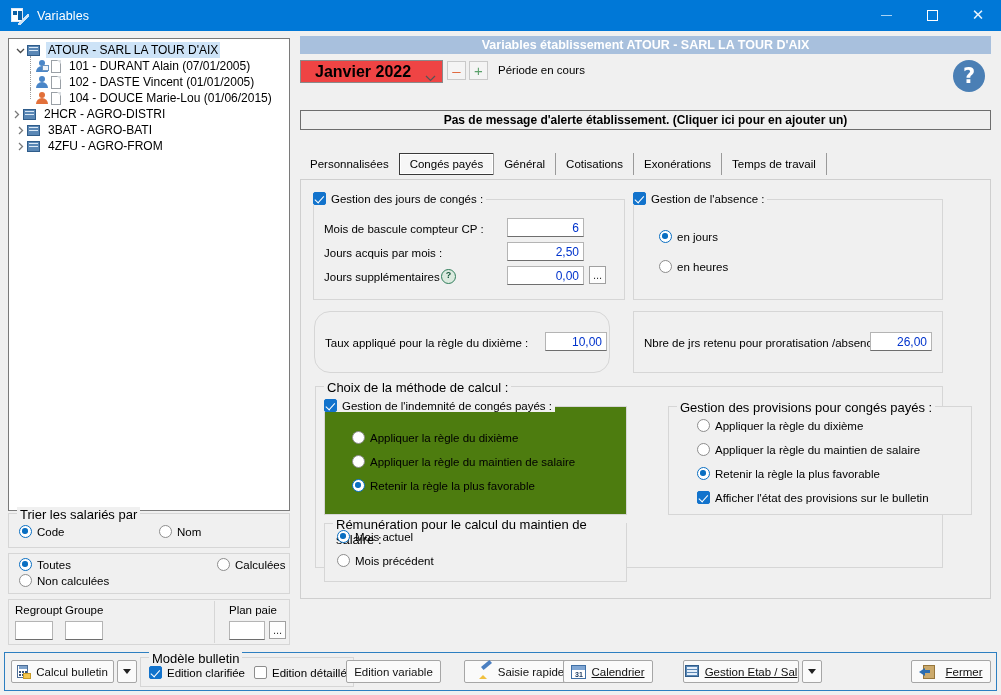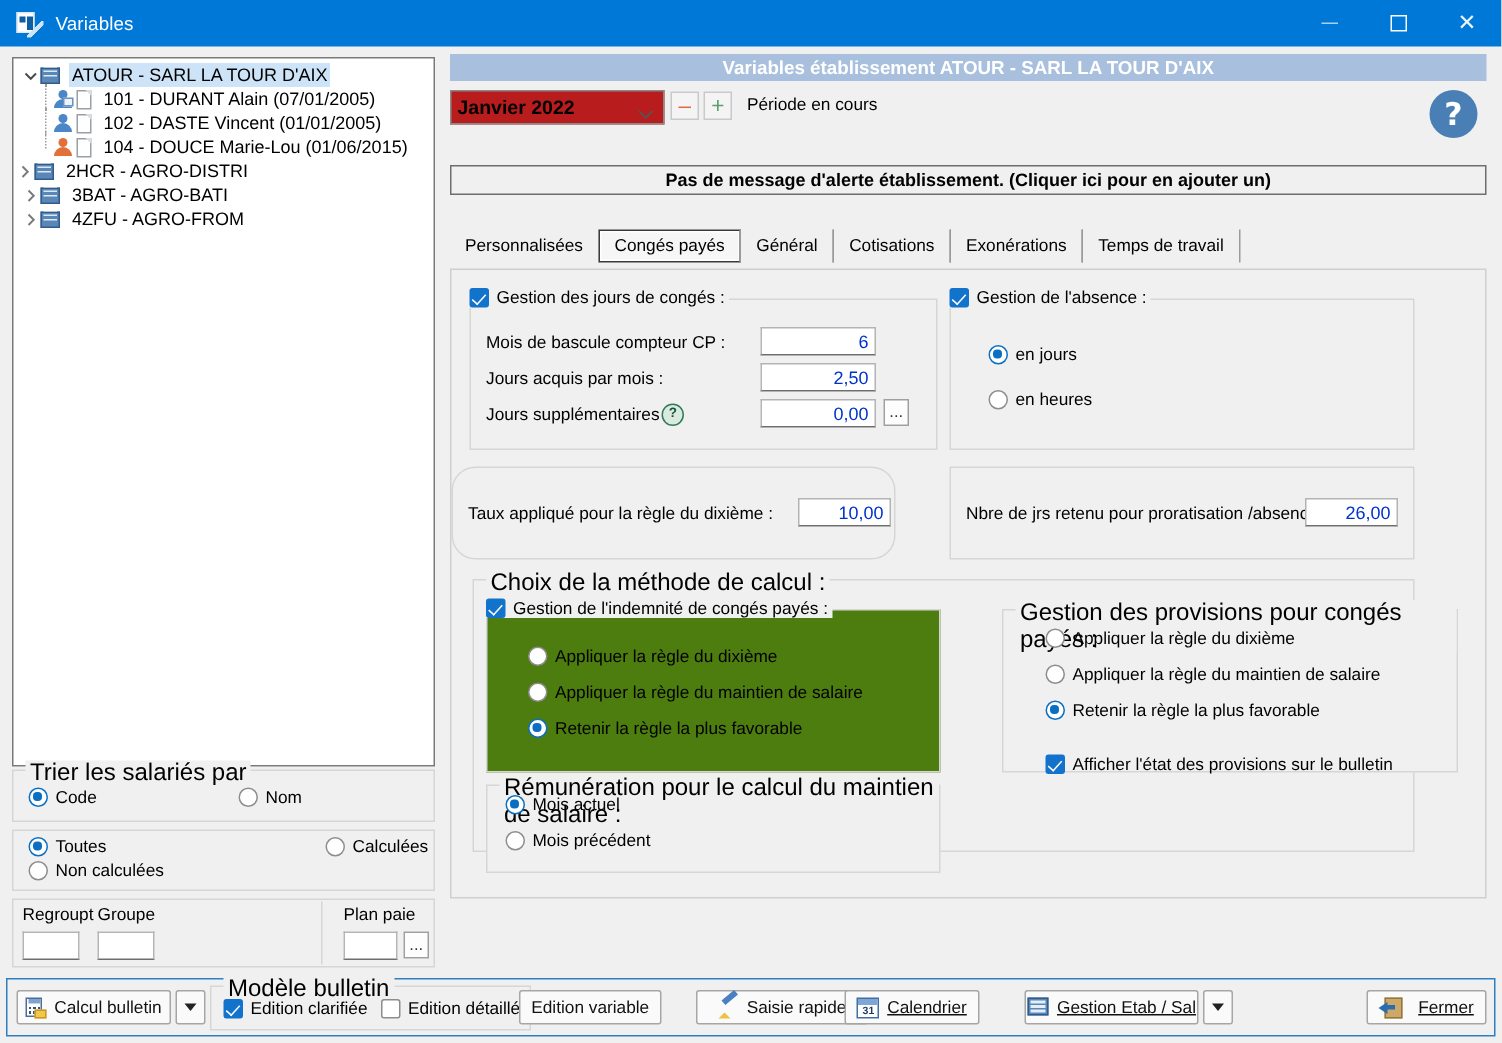--- a/index.html
+++ b/index.html
@@ -66,21 +66,21 @@
   .ico-doc .pg{position:absolute;left:1px;top:1px;width:10px;height:13px;background:#fff;border:1px solid #9aa0a6;box-sizing:border-box;}
   .ico-doc .pg:after{content:"";position:absolute;right:-1px;top:-1px;border-width:0 4px 4px 0;border-style:solid;border-color:transparent #d9dde1 transparent transparent;}
   .tlabel{font-size:12px;color:#000;padding:0 2px;line-height:16px;}
   .tnode.sel .tlabel{background:#cde3f7;}
   .guide{position:absolute;border-left:1px dotted #9a9a9a;}
 
   .grp{
     position:absolute;border:1px solid #d6d6d6;box-sizing:border-box;background:transparent;
   }
   .grp-title{
-    position:absolute;top:-7px;left:8px;background:#f0f0f0;padding:0 3px;font-size:16px;color:#000;
+    position:absolute;top:-7px;left:8px;background:#f0f0f0;padding:0 3px;font-size:13px;color:#000;
   }
   .sortbox{left:8px;top:513px;width:282px;height:35px;}
   .filterbox{left:8px;top:553px;width:282px;height:41px;}
   .regroupbox{left:8px;top:599px;width:282px;height:46px;}
   .regroup-sep{position:absolute;left:214px;top:601px;width:1px;height:42px;background:#d6d6d6;}
 
   
   .rad{display:inline-flex;align-items:center;cursor:default;font-size:11.5px;white-space:nowrap;}
   .rad .dot{
     width:13px;height:13px;border-radius:50%;box-sizing:border-box;margin-right:5px;flex:0 0 13px;position:relative;
@@ -108,23 +108,23 @@
     text-align:center;color:#333;line-height:1;display:flex;align-items:center;justify-content:center;
   }
 
   
   .right{position:absolute;left:296px;top:34px;width:699px;height:613px;}
   .banner{
     position:absolute;left:4px;top:2px;width:691px;height:18px;background:#a8c0dd;
     color:#fff;font-size:12.5px;font-weight:bold;text-align:center;line-height:18px;
   }
   .period-sel{
-    position:absolute;left:4px;top:26px;width:143px;height:23px;background:#b91c1c;
+    position:absolute;left:4px;top:26px;width:143px;height:23px;background:#ef4444;
     border:1px solid #8a8a8a;box-sizing:border-box;display:flex;align-items:center;
-    padding-left:4px;font-weight:bold;font-size:13px;
+    padding-left:14px;font-weight:bold;font-size:16px;
   }
   .period-sel .cv{position:absolute;right:6px;top:7px;color:#4a4a4a;}
   .sq{
     position:absolute;top:27px;width:19px;height:19px;background:#f4f4f4;border:1px solid #c9c9c9;
     box-sizing:border-box;display:flex;align-items:center;justify-content:center;font-size:15px;line-height:1;
   }
   .sq.minus{left:151px;color:#e06a40;}
   .sq.plus{left:173px;color:#5aa06a;}
   .period-label{position:absolute;left:202px;top:30px;font-size:11.5px;}
   .helpico{
@@ -411,21 +411,21 @@
 
         <span class="lbl" style="position:absolute;left:10px;top:47px;">Jours acquis par mois :</span>
         <input class="inp" style="position: absolute; left: 193px; top: 42px; width: 77px; height: 19px;" value="2,50">
 
         <span class="lbl" style="position:absolute;left:10px;top:71px;">Jours supplémentaires :</span>
         <span style="position:absolute;left:127px;top:69px;width:13px;height:13px;border-radius:50%;border:1.3px solid #2f7d5a;background:#dbeadf;color:#15543a;font-size:9px;font-weight:bold;text-align:center;line-height:11px;">?</span>
         <input class="inp" style="position: absolute; left: 193px; top: 66px; width: 77px; height: 19px;" value="0,00">
         <span class="btn-dots" style="position:absolute;left:275px;top:66px;width:17px;height:18px;">...</span>
       </div>
 
-      <div class="grp" style="left:0;top:131px;width:296px;height:62px;border-radius:16px;">
+      <div class="grp" style="left:13px;top:131px;width:296px;height:62px;border-radius:16px;">
         <span class="lbl" style="position:absolute;left:10px;top:25px;">Taux appliqué pour la règle du dixième :</span>
         <input class="inp" style="position: absolute; left: 230px; top: 20px; width: 62px; height: 19px;" value="10,00">
       </div>
 
       <div class="grp" style="left:332px;top:19px;width:310px;height:101px;">
         <span class="chk on" style="position:absolute;left:-4px;top:-8px;background:#f0f0f0;padding:0 3px;">
           <span class="box"></span>
           <span>Gestion de l'absence :</span>
         </span>
         <span class="rad on" style="position:absolute;left:25px;top:30px;">
@@ -484,21 +484,21 @@
             <span>Appliquer la règle du dixième</span>
           </span>
           <span class="rad" style="position:absolute;left:28px;top:36px;">
             <span class="dot"></span>
             <span>Appliquer la règle du maintien de salaire</span>
           </span>
           <span class="rad on" style="position:absolute;left:28px;top:60px;">
             <span class="dot"></span>
             <span>Retenir la règle la plus favorable</span>
           </span>
-          <span class="chk on" style="position:absolute;left:28px;top:96px;">
+          <span class="chk on" style="position:absolute;left:28px;top:84px;">
             <span class="box"></span>
             <span>Afficher l'état des provisions sur le bulletin</span>
           </span>
         </div>
 
       </div>
 
     </div>
   </div>
 

